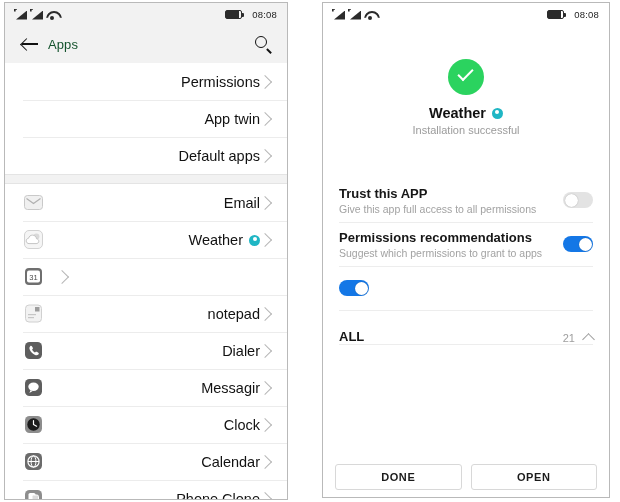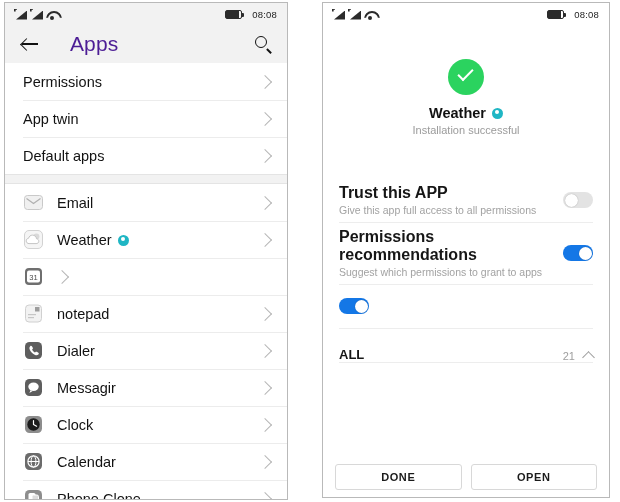--- a/index.html
+++ b/index.html
@@ -145,25 +145,24 @@
   .back-arrow::after {
     content: "";
     position: absolute;
     left: 1px; top: 4.5px;
     width: 8px; height: 8px;
     border-left: 1.6px solid #111;
     border-bottom: 1.6px solid #111;
     transform: rotate(45deg);
   }
   .header-title {
-    font-size: 21px;
-    color: #4c1d95;
+    font-size: 13px;
+    color: #14532d;
     letter-spacing: 0.1px;
     flex: 1 1 auto;
-    margin-left: 22px;
   }
   .search-icon {
     width: 19px; height: 19px;
     position: relative;
     flex: 0 0 auto;
   }
   .search-icon::before {
     content: "";
     position: absolute;
     left: 1px; top: 1px;
@@ -196,20 +195,21 @@
     border-bottom: 1px solid #e4e4e4;
   }
   .row {
     display: flex;
     align-items: center;
     height: 37px;
     padding: 0 14px 0 18px;
     box-sizing: border-box;
     position: relative;
     background: #fff;
+    text-align: right;
   }
   .row + .row::before {
     content: "";
     position: absolute;
     left: 18px; right: 0; top: 0;
     height: 1px;
     background: #ececec;
   }
   .row-icon {
     width: 21px; height: 21px;
@@ -302,21 +302,21 @@
   }
   .srow + .srow::before {
     content: "";
     position: absolute;
     left: 0; right: 0; top: 0;
     height: 1px;
     background: #ededed;
   }
   .srow-text { flex: 1 1 auto; padding-right: 10px; }
   .srow-title {
-    font-size: 16px;
+    font-size: 13px;
     color: #161616;
     font-weight: bold;
   }
   .srow-sub {
     font-size: 10.5px;
     color: #a2a2a2;
     margin-top: 2px;
   }
   .toggle {
     width: 30px; height: 16px;

